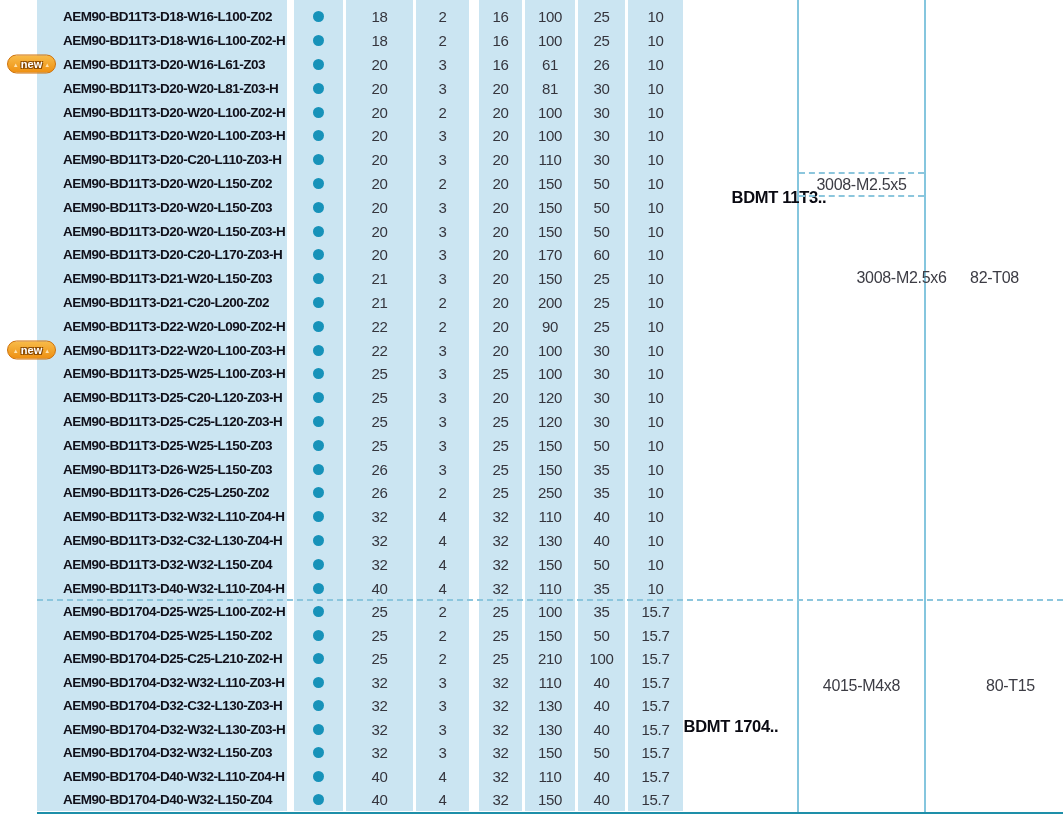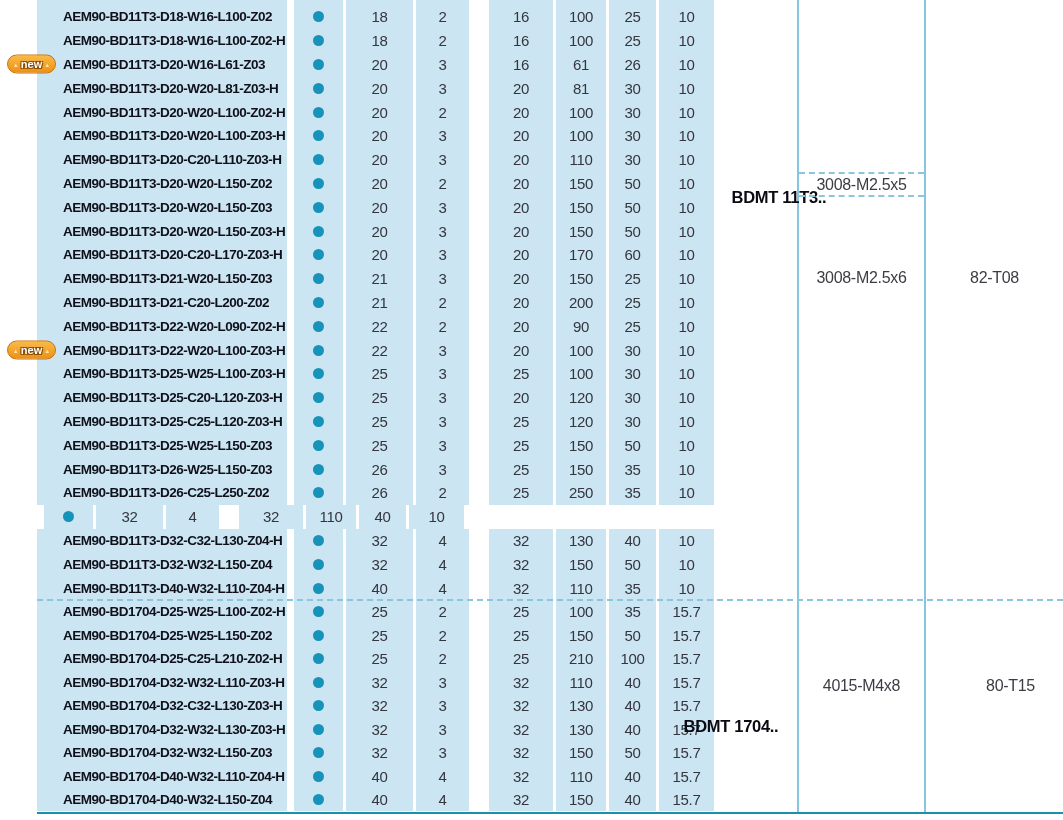--- a/index.html
+++ b/index.html
@@ -20,21 +20,21 @@
   }
   .c-name {
     width:250px; justify-content:flex-start; padding-left:26px;
     font-weight:bold; font-size:13.5px; letter-spacing:-0.5px;
     color:#10101a; white-space:nowrap;
   }
   .c-dot  { width:49px; margin-left:7px; }
   .c-v    { font-size:15px; letter-spacing:-0.3px; color:#35353d; }
   .c-v1 { width:67px; margin-left:3px; }
   .c-v2 { width:53px; margin-left:3px; }
-  .c-v3 { width:64px; margin-left:20px; }
+  .c-v3 { width:43px; margin-left:10px; }
   .c-v4 { width:50px; margin-left:3px; }
   .c-v5 { width:47px; margin-left:3px; }
   .c-v6 { width:55px; margin-left:3px; }
   .dot { width:11px; height:11px; border-radius:50%; background:#1792b9; }
   .clipcell { position:relative; overflow:hidden; }
   .clipcell span {
     position:absolute; top:-14px; left:0; width:100%; text-align:center;
     font-size:15px; line-height:17px; color:#35353d;
   }
   .new-badge {
@@ -64,21 +64,21 @@
     box-sizing:border-box; z-index:2;
   }
   .lbl {
     position:absolute; height:20px;
     display:flex; align-items:center; justify-content:center;
     font-size:16px; letter-spacing:-0.3px; color:#3c3c44; white-space:nowrap;
   }
   .lbl-insert { font-weight:bold; font-size:16.5px; color:#0a0a12; }
   .lbl-insert1 { left:673px; width:124px; top:187px;padding-left:44px; }
   .lbl-screw-small { left:799px; width:125px; top:175px; }
-  .lbl-screw1 { left:799px; width:125px; top:268px; }
+  .lbl-screw1 { left:799px; width:125px; top:268px;padding-left:40px; }
   .lbl-key1 { left:926px; width:137px; top:268px; }
   .lbl-insert2 { left:673px; width:116px; top:676px;margin-top:40px; }
   .lbl-screw2 { left:799px; width:125px; top:676px;text-align:right; }
   .lbl-key2 { left:926px; width:137px; top:676px;padding-left:16px; }
   .bottomline {
     position:absolute; left:37px; top:811.5px; width:1026px; height:2.5px;
     background:#1e8fa9; z-index:4;
   }
 </style>
 </head>
@@ -357,20 +357,21 @@
             <span class="dot"></span>
           </div>
           <div class="c c-v c-v1">26</div>
           <div class="c c-v c-v2">2</div>
           <div class="c c-v c-v3">25</div>
           <div class="c c-v c-v4">250</div>
           <div class="c c-v c-v5">35</div>
           <div class="c c-v c-v6">10</div>
         </div>
         <div class="trow rg1">
+          <div class="c c-name">AEM90-BD11T3-D32-W32-L110-Z04-H</div>
           <div class="c c-dot">
             <span class="dot"></span>
           </div>
           <div class="c c-v c-v1">32</div>
           <div class="c c-v c-v2">4</div>
           <div class="c c-v c-v3">32</div>
           <div class="c c-v c-v4">110</div>
           <div class="c c-v c-v5">40</div>
           <div class="c c-v c-v6">10</div>
         </div>

